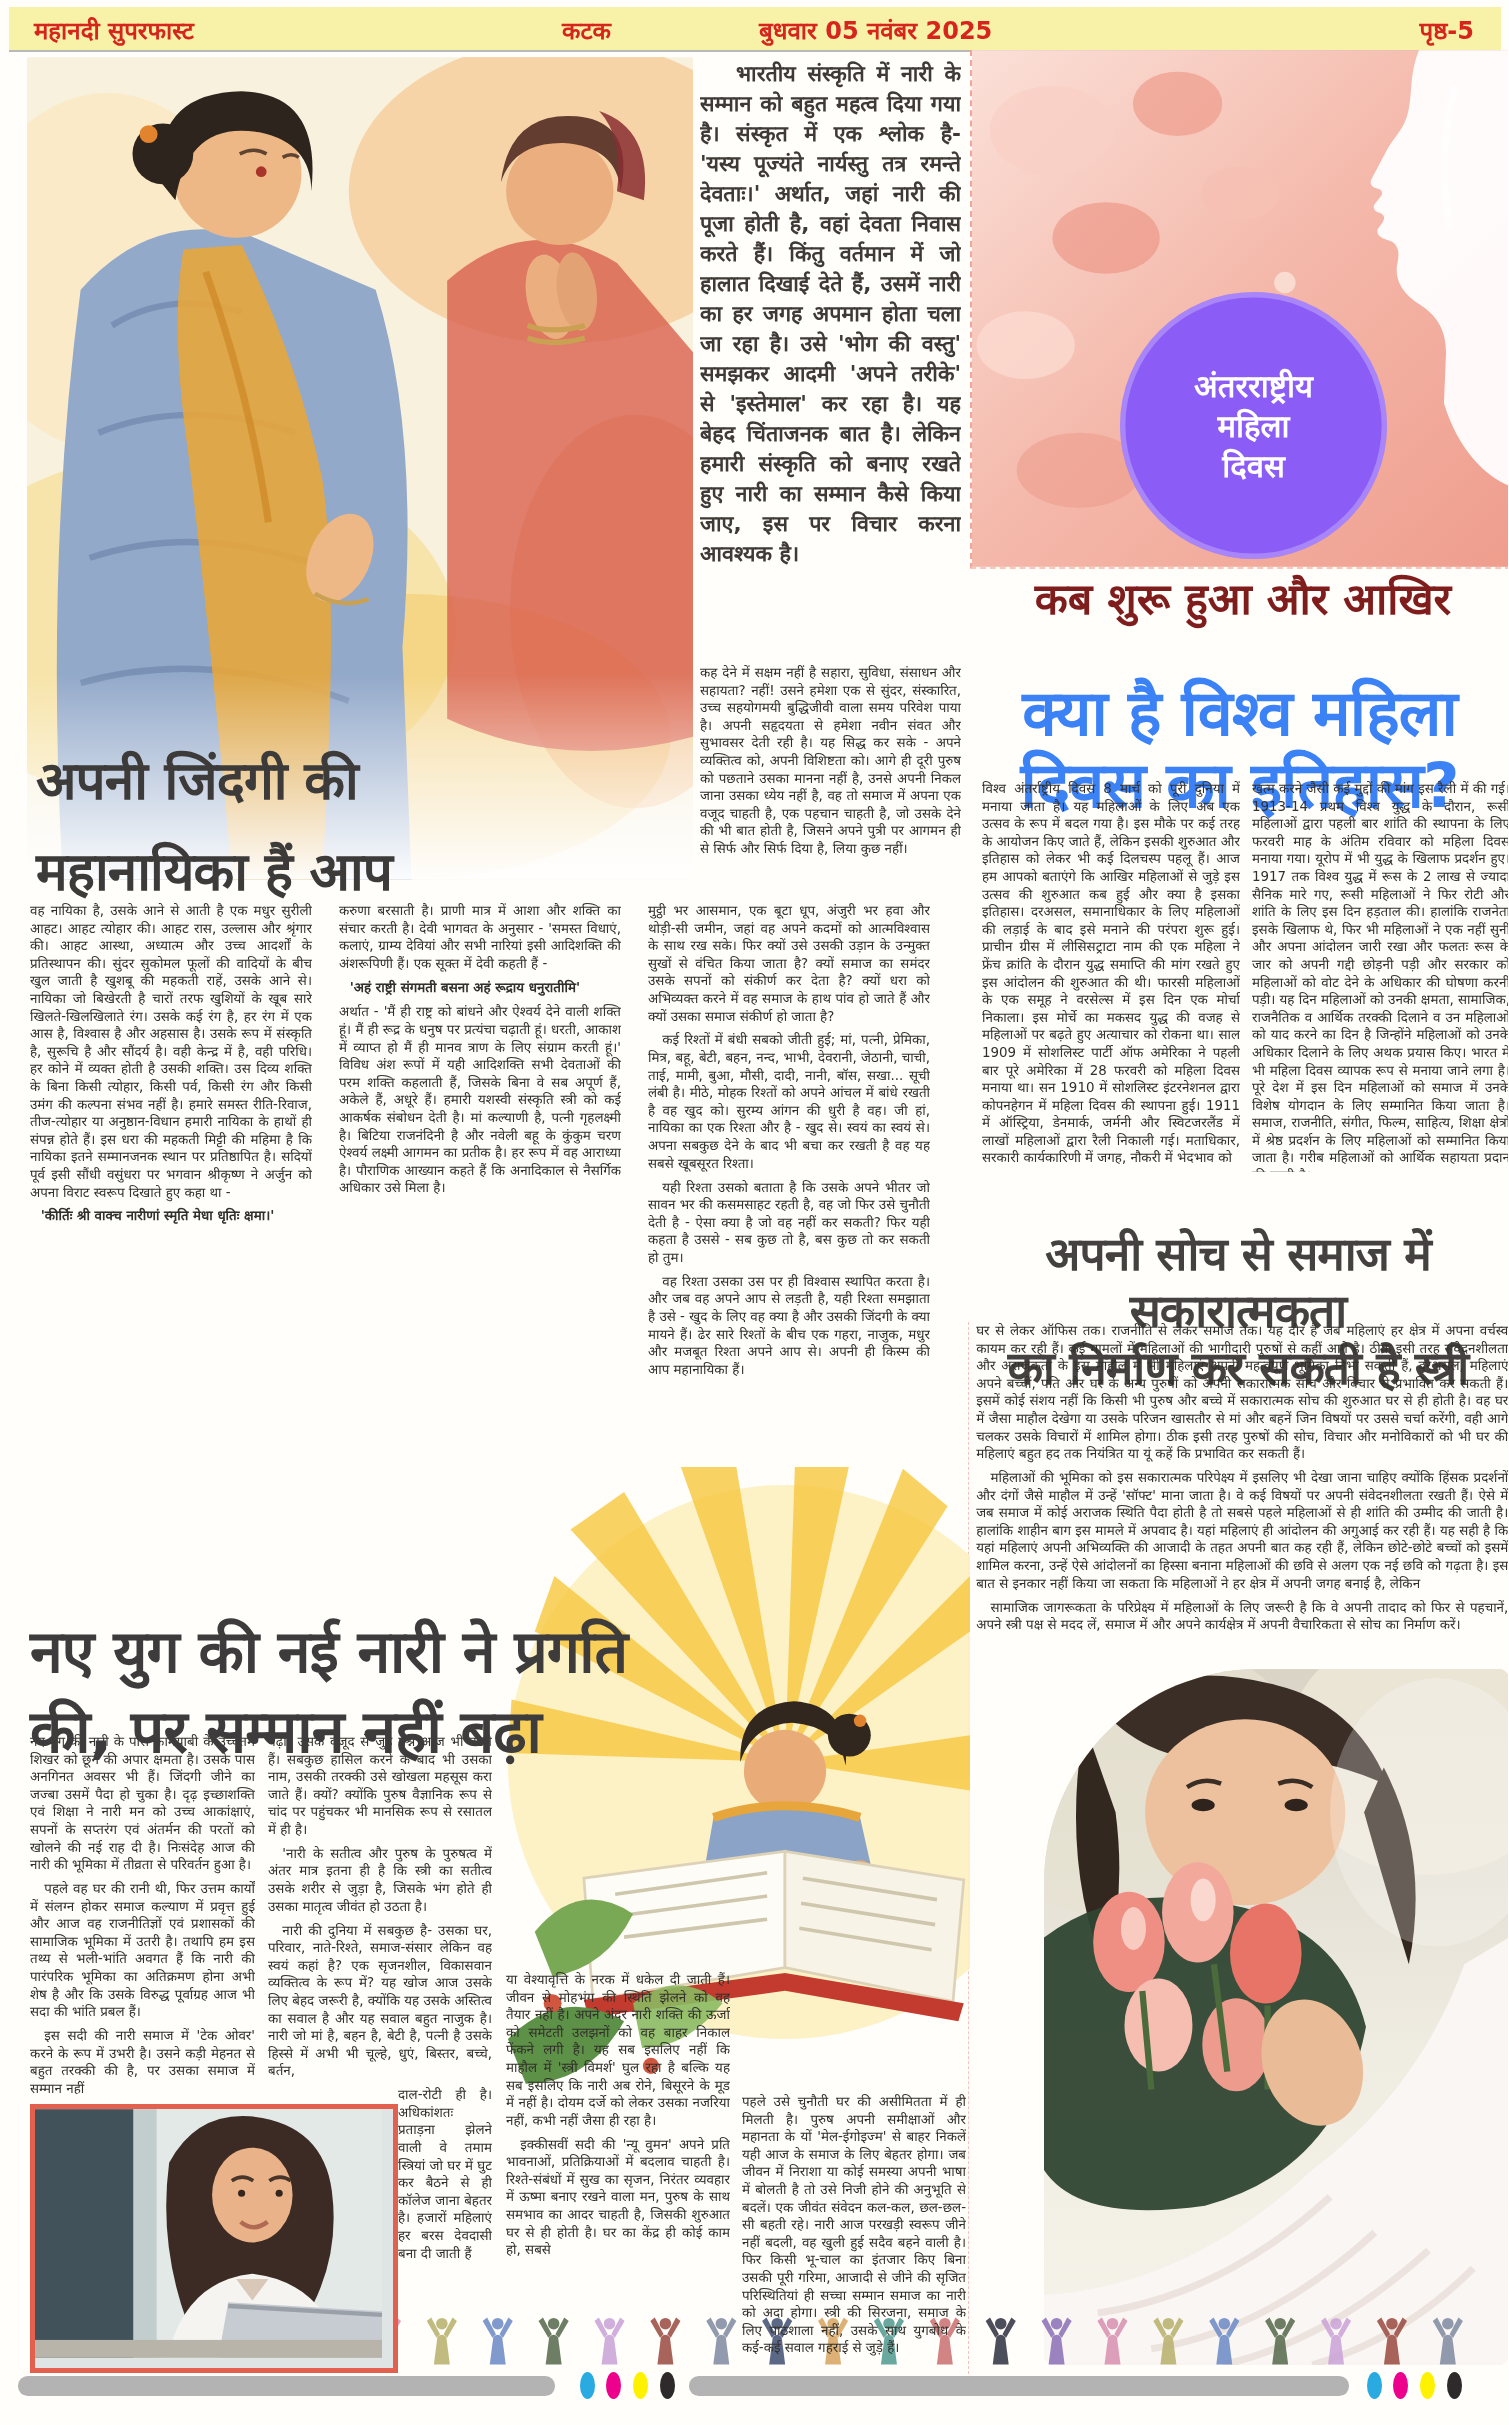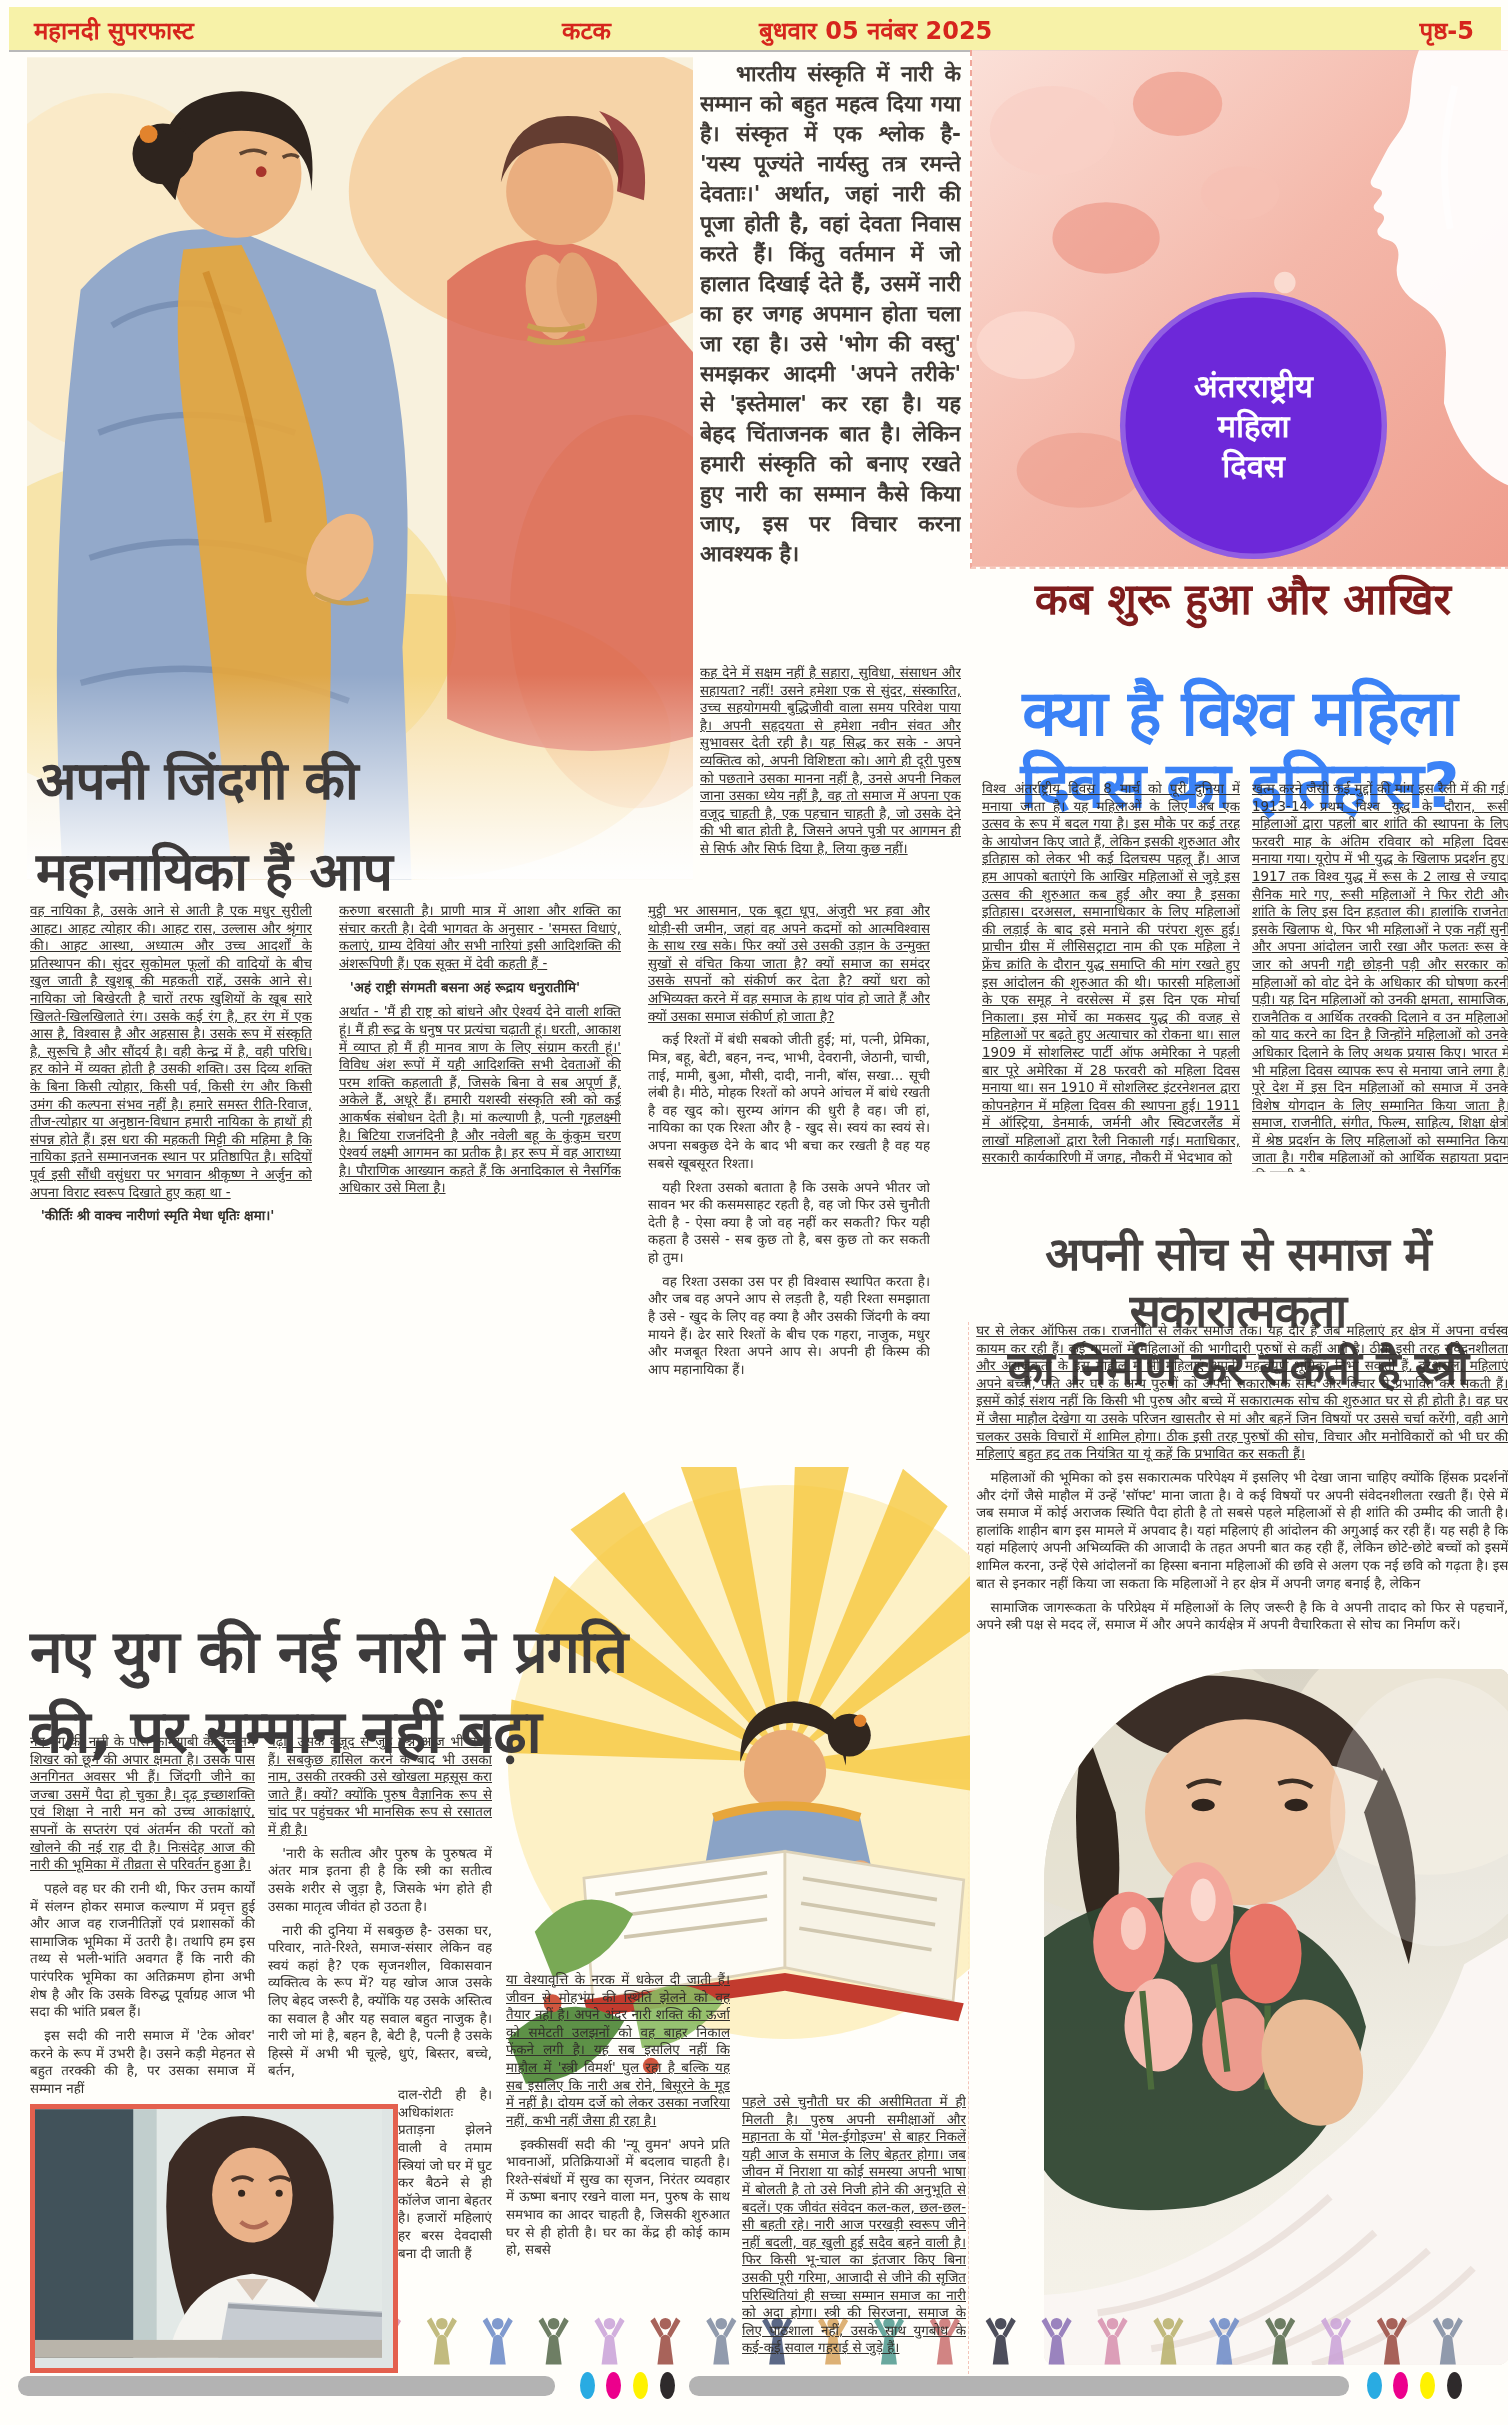--- a/index.html
+++ b/index.html
@@ -9,40 +9,40 @@
   .masthead{position:absolute;left:9px;top:7.2px;width:1492px;height:43px;background:#f7f2a8;
             border-bottom:2.7px solid #b9b9b9;}
   .masthead span{position:absolute;top:6.3px;font-weight:bold;color:#d6251d;font-size:24px;white-space:nowrap;}
   .m-paper{left:25px;}
   .m-city{left:553px;}
   .m-date{left:750px;}
   .m-page{right:27px;}
   
   .body-col{position:absolute;font-size:13.4px;line-height:17.6px;text-align:justify;overflow:hidden;}
   .body-col p{margin:0 0 6.3px 0;text-indent:14.3px;}
-  .body-col p.noind{text-indent:0;text-decoration:underline;}
+  .body-col p.noind{text-indent:0;}
   .body-col p.shloka{text-indent:0;font-weight:bold;text-align:left;margin:3.6px 0 7.2px 10.7px;}
   
   .hero-illo{position:absolute;left:27px;top:57px;width:666px;height:823px;overflow:hidden;}
   
   .intro{position:absolute;left:700px;top:59px;width:261px;height:597px;font-size:21.5px;line-height:30px;
          font-weight:bold;color:#3f3a35;text-align:justify;overflow:hidden;}
   .intro p{margin:0;text-indent:36px;}
   .heroine-strip{left:700px;top:664px;width:261px;height:229px;}
   
   .heroine-headline{position:absolute;left:36px;top:699px;width:662px;font-size:53px;line-height:91px;
         font-weight:bold;color:#3d3a3a;letter-spacing:-0.9px;}
   .heroine-c1{left:30px;top:902px;width:282px;height:649px;}
   .heroine-c2{left:339px;top:902px;width:282px;height:649px;}
   .heroine-c3{left:648px;top:902px;width:282px;height:649px;}
   
   .pink-image{position:absolute;left:970px;top:50px;width:539px;height:517px;overflow:hidden;
         border-left:2.7px dashed #f0a79b;border-bottom:2.7px dashed #f6c9bd;}
   .badge{position:absolute;left:1120px;top:292px;width:267px;height:267px;border-radius:50%;
-        background:#6d28d9;box-shadow:0 0 0 5.4px rgba(255,255,255,.25) inset;
+        background:#8b5cf6;box-shadow:0 0 0 5.4px rgba(255,255,255,.25) inset;
         display:flex;flex-direction:column;justify-content:center;align-items:center;}
   .badge div{color:#ffffff;font-weight:bold;font-size:31px;line-height:40px;text-align:center;}
   
   .history-kicker{position:absolute;left:979px;top:574px;width:528px;text-align:center;
         font-size:43px;line-height:50px;font-weight:bold;color:#7f1d1d;}
   .history-headline{position:absolute;left:970px;top:626px;width:539px;text-align:center;
         font-size:63px;line-height:72px;font-weight:bold;color:#3b82f6;letter-spacing:-0.9px;}
   .history-c1{left:982px;top:780px;width:258px;height:392px;}
   .history-c2{left:1252px;top:780px;width:258px;height:392px;}
   

